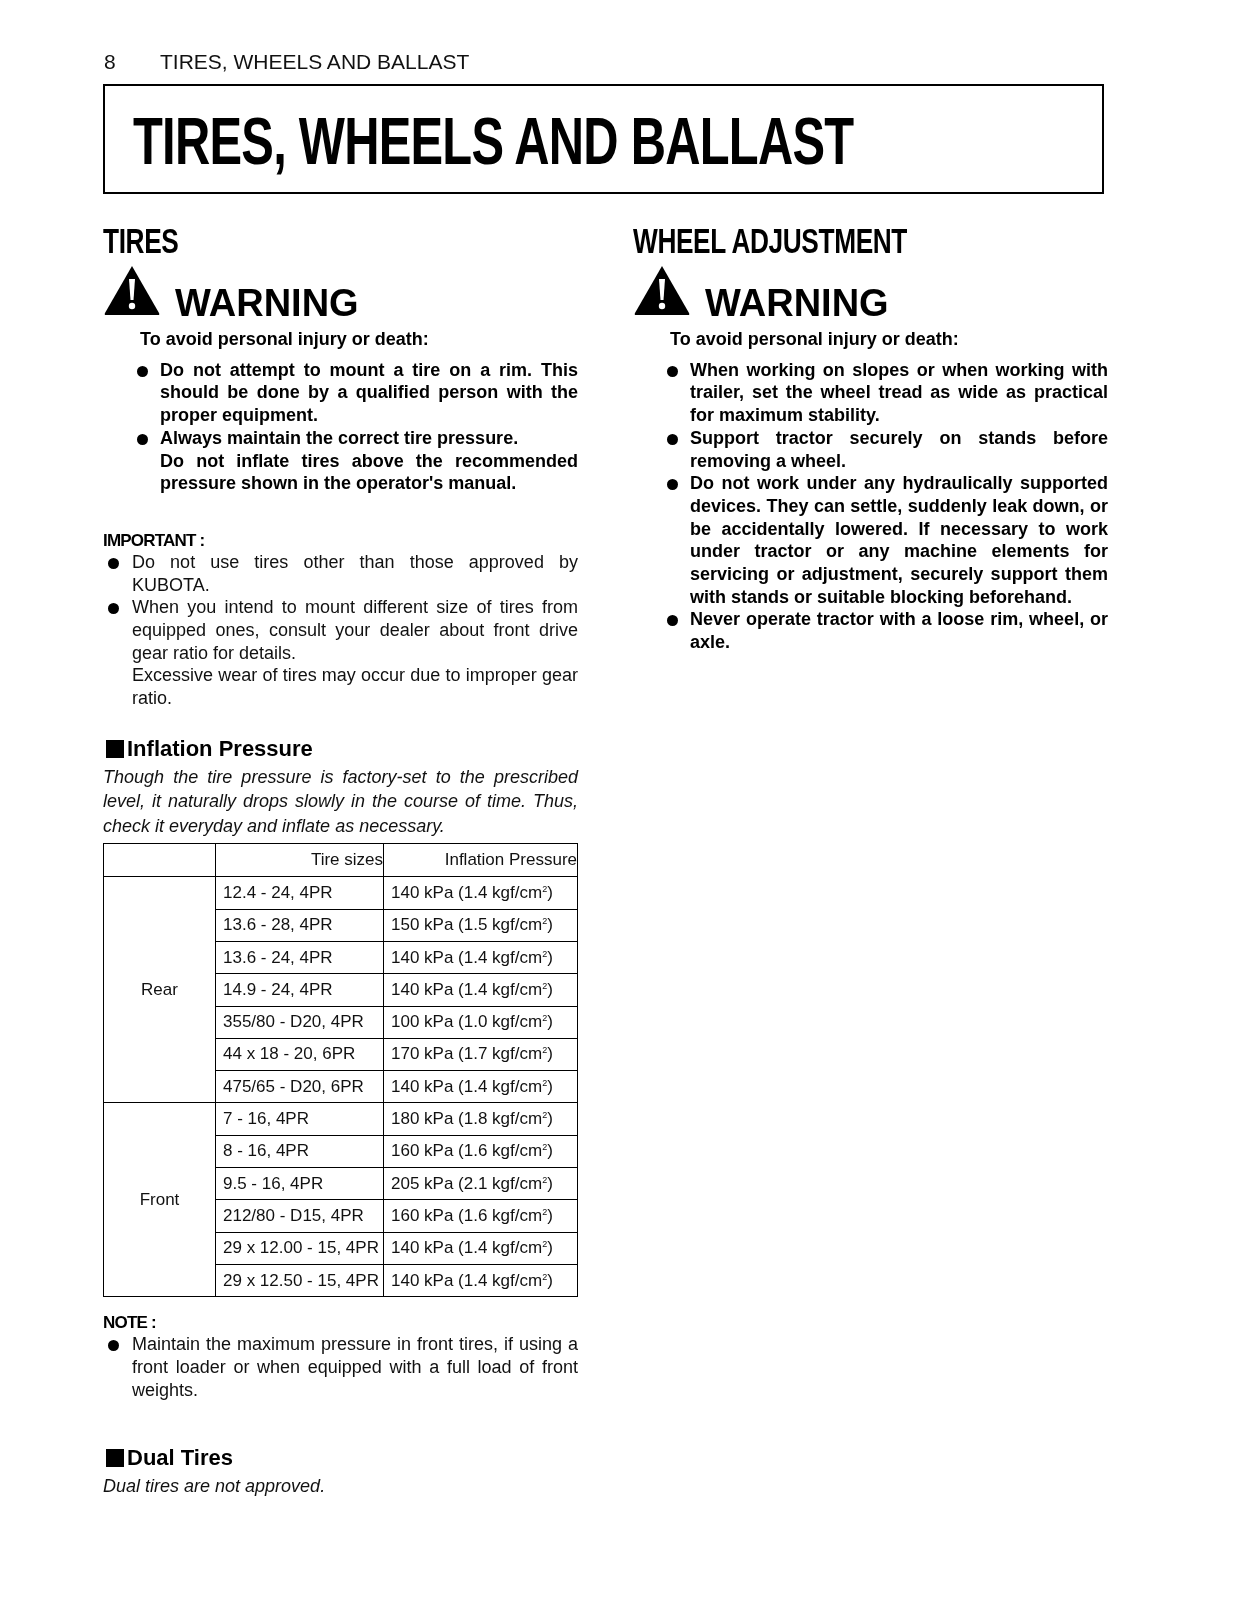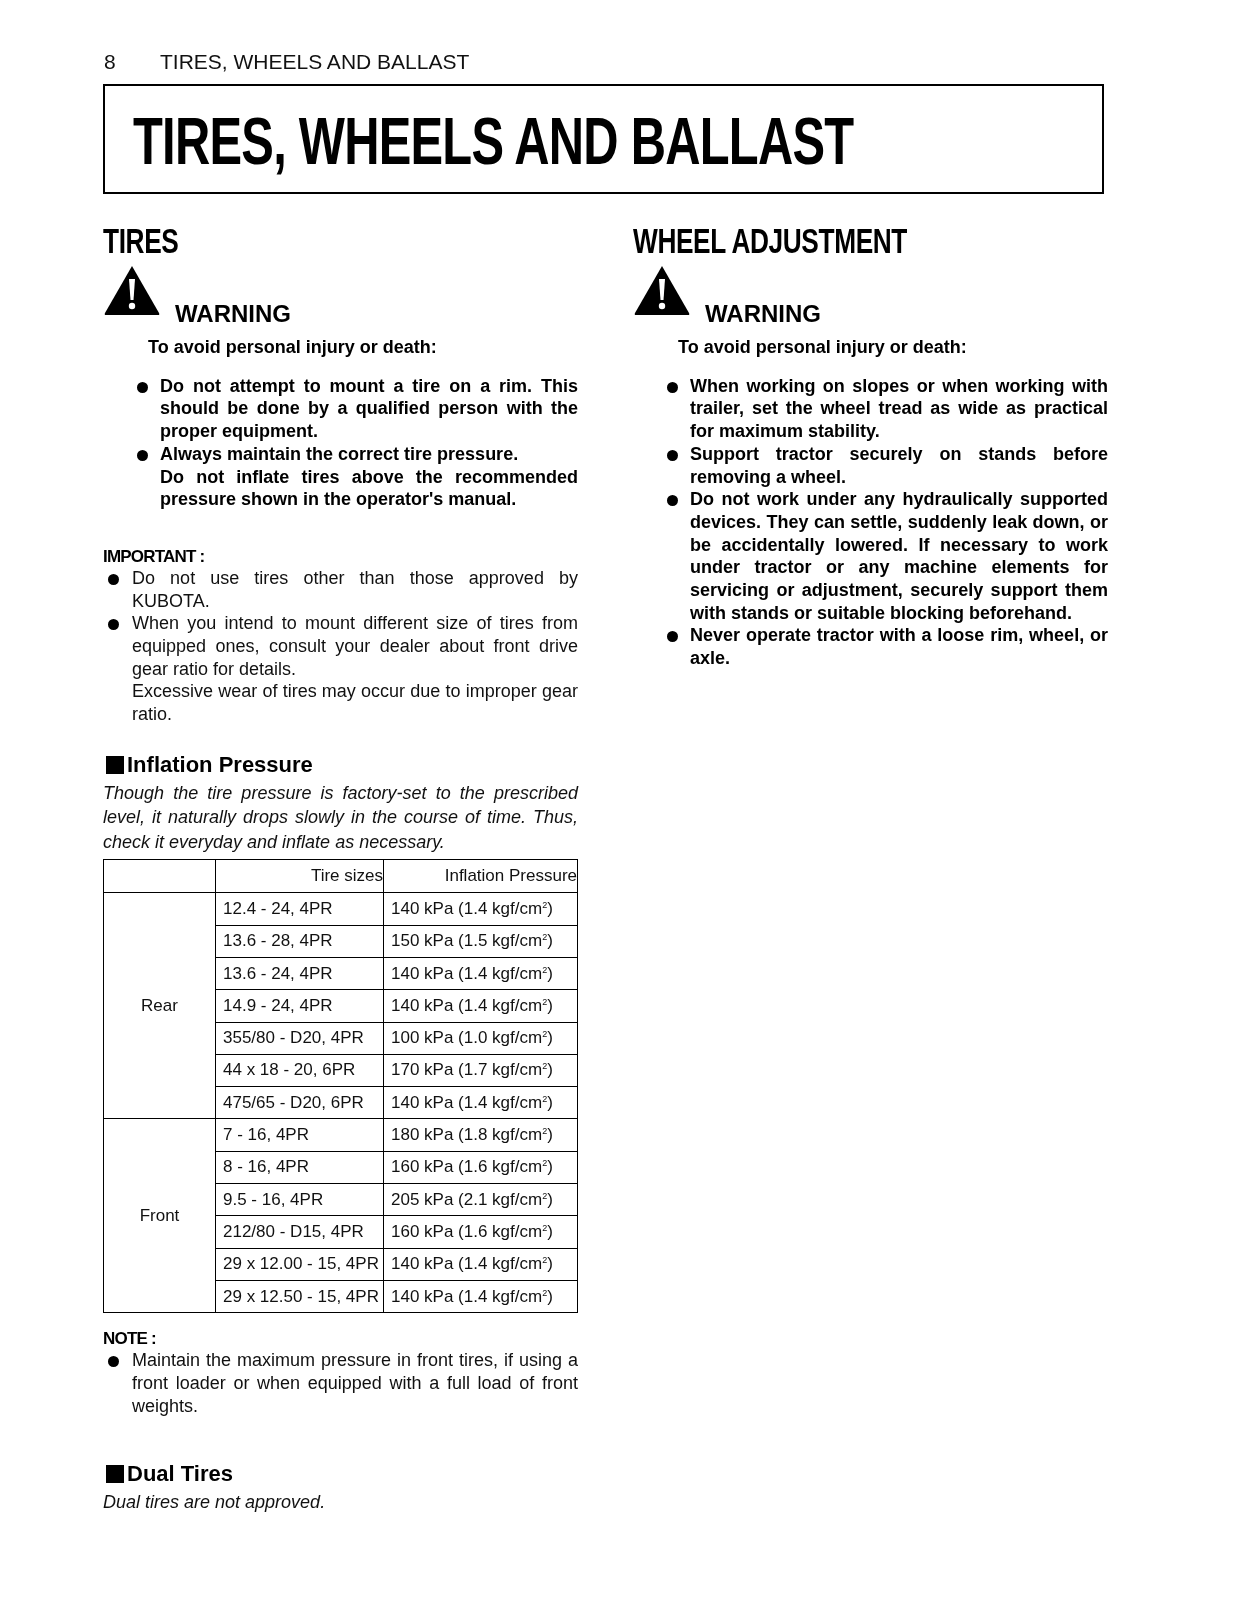--- a/index.html
+++ b/index.html
@@ -7,23 +7,23 @@
   .running-header { position: absolute; left: 104px; top: 50px; font-size: 21px; color: #111; letter-spacing: 0; }
   .running-header .pnum { display: inline-block; width: 56px; }
   .title-box { position: absolute; left: 103px; top: 84px; width: 1001px; height: 110px; border: 2px solid #000; box-sizing: border-box; }
   .title-box h1 { margin: 0; position: absolute; left: 28px; top: 20px; font-family: "Liberation Sans", sans-serif; font-weight: bold; font-size: 66px; line-height: 70px; transform: scaleX(0.74); transform-origin: left top; letter-spacing: -1px; white-space: nowrap; }
   .col { position: absolute; top: 222px; width: 475px; }
   .col.left { left: 103px; }
   .col.right { left: 633px; }
   .sec-title { font-weight: bold; font-size: 35px; line-height: 38px; transform: scaleX(0.75); transform-origin: left top; white-space: nowrap; letter-spacing: -0.5px; margin: 0; height: 38px; }
   .warn-head { position: relative; height: 56px; margin-top: 4px; }
   .warn-head svg { position: absolute; left: 0; top: 0; }
-  .warn-head .warn-word { position: absolute; left: 72px; top: 35px; font-weight: bold; font-size: 24px; line-height: 30px; letter-spacing: 0; }
+  .warn-head .warn-word { position: absolute; left: 72px; top: 24px; font-weight: bold; font-size: 38px; line-height: 30px; letter-spacing: 0; }
   .warn-body { margin-left: 29px; font-weight: bold; font-size: 18px; line-height: 22.7px; }
-  .warn-body .intro { margin: 16px; }
+  .warn-body .intro { margin: 8px; }
   ul.bul { list-style: none; margin: 0; padding: 0; }
   ul.bul li { position: relative; padding-left: 28px; text-align: justify; }
   ul.bul li .dot { position: absolute; left: 5px; top: 7px; width: 11px; height: 11px; border-radius: 50%; background: #000; }
   .important-label, .note-label { font-weight: bold; font-size: 17px; line-height: 20px; letter-spacing: -0.8px; margin-top: 36px; }
   .normal-body { font-size: 18px; line-height: 22.7px; color: #111; }
   .normal-body ul.bul li { padding-left: 29px; }
   .sub-title { margin-top: 26px; font-weight: bold; font-size: 22px; line-height: 26px; display: flex; align-items: center; }
   .sub-title .sq { display: inline-block; width: 18px; height: 18px; background: #000; margin-right: 3px; margin-left: 3px; }
   .para { font-size: 18px; line-height: 24.5px; text-align: justify; color: #111; margin-top: 3px; font-style: italic; }
   table.tire { border-collapse: collapse; margin-top: 5px; width: 475px; font-size: 17px; color: #111; }

